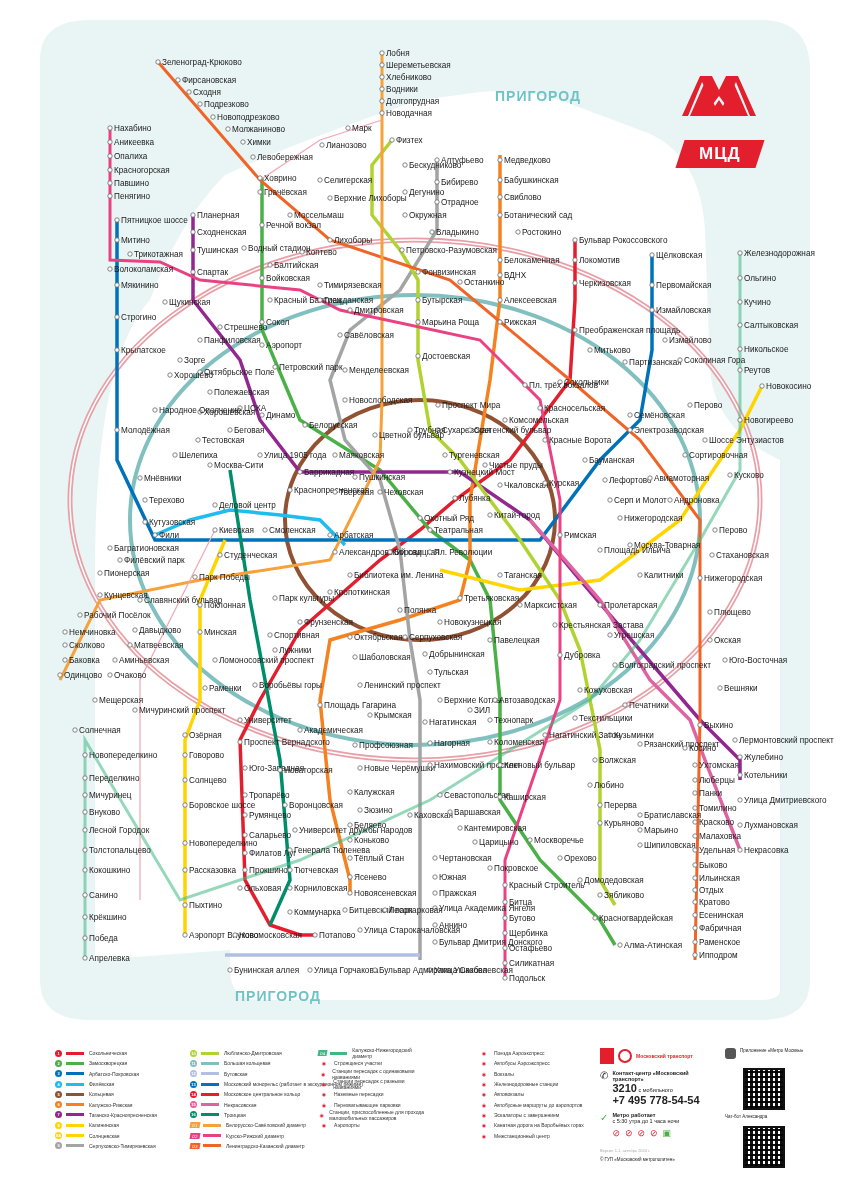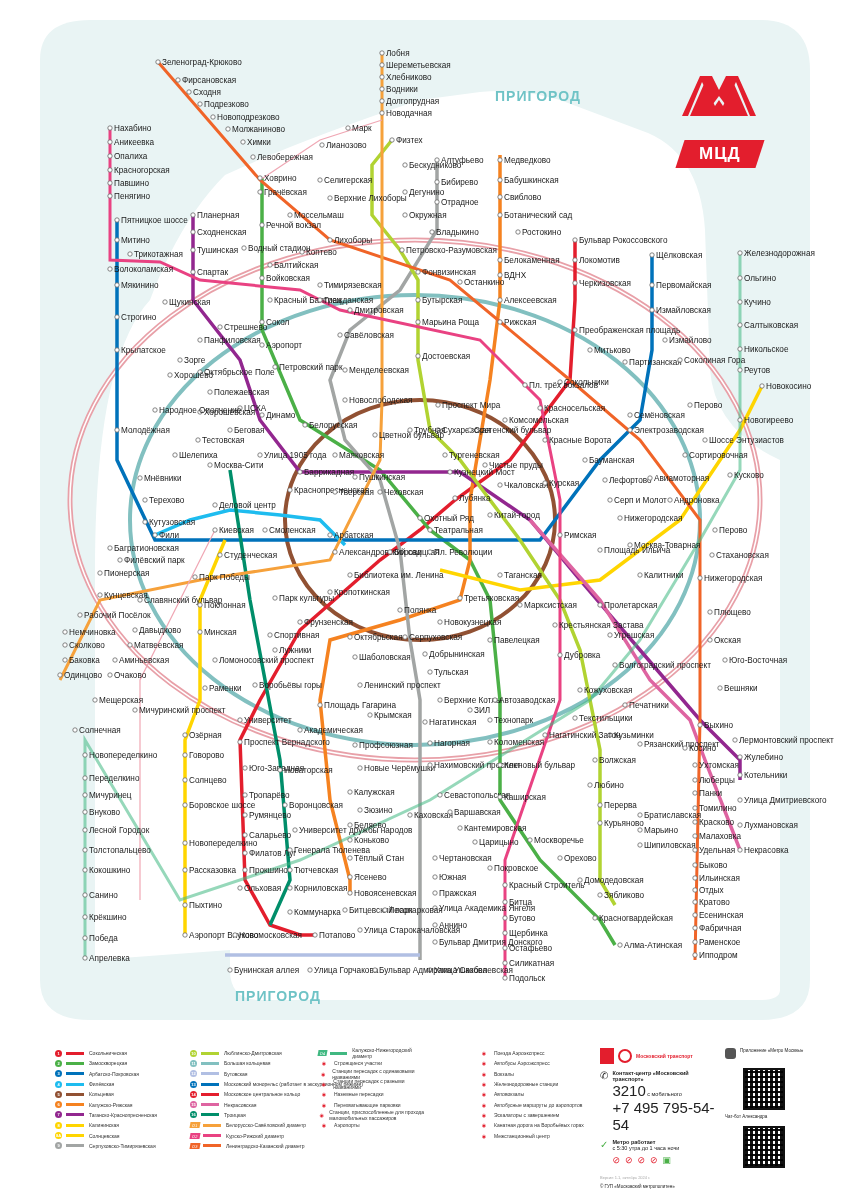--- a/index.html
+++ b/index.html
@@ -11,21 +11,21 @@
   .logo-m{position:absolute;left:680px;top:76px;width:78px;height:42px;}
   .logo-mcd{position:absolute;left:680px;top:140px;width:80px;height:28px;background:#e31e2d;transform:skewX(-18deg);display:flex;align-items:center;justify-content:center;}
   .logo-mcd span{transform:skewX(18deg);color:#fff;font-weight:bold;font-size:17px;letter-spacing:1px;}
   .legend{position:absolute;top:1040px;left:0;width:851px;height:160px;}
   .lg-col{position:absolute;font-size:5px;color:#333;}
   .lg-row{display:flex;align-items:center;height:10.3px;}
   .lg-badge{width:7px;height:7px;border-radius:50%;color:#fff;font-size:4px;display:flex;align-items:center;justify-content:center;font-weight:bold;margin-right:4px;}
   .lg-line{width:18px;height:3px;margin-right:5px;}
   .lg-d{width:10px;height:6px;font-size:4px;color:#fff;display:flex;align-items:center;justify-content:center;margin-right:3px;transform:skewX(-10deg);}
   .info{position:absolute;font-size:5.5px;color:#222;}
-  .phone-big{font-size:15px;font-weight:normal;}
+  .phone-big{font-size:11px;font-weight:bold;}
   .qr{position:absolute;width:38px;height:38px;background:
       repeating-linear-gradient(90deg,#111 0 3px,#fff 3px 5px),
       repeating-linear-gradient(0deg,#111 0 2px,#fff 2px 5px);background-blend-mode:multiply;border:2px solid #111;}
 </style>
 </head>
 <body>
 
 <div class="map">
   <svg width="851" height="1040" viewBox="0 0 851 1040" id="mapsvg">
 
@@ -1664,21 +1664,21 @@
     <div style="display:flex;align-items:center;gap:4px;margin-bottom:6px;">
       <span style="width:14px;height:16px;background:#e31e2d;display:inline-block;"></span>
       <span style="width:14px;height:14px;border:2px solid #e31e2d;border-radius:50%;display:inline-block;box-sizing:border-box;"></span>
       <span style="color:#e31e2d;font-weight:bold;font-size:5px;">Московский транспорт</span>
     </div>
     <div style="display:flex;gap:4px;">
       <span style="font-size:10px;">✆</span>
       <div>
         <div style="font-weight:bold;">Контакт-центр «Московский транспорт»</div>
         <div><span class="phone-big">3210</span> <span>с мобильного</span></div>
-        <div class="phone-big">+7 495 795-54-54</div>
+        <div class="phone-big">+7 495 778-54-54</div>
       </div>
     </div>
     <div style="display:flex;gap:4px;margin-top:6px;">
       <span style="font-size:10px;color:#4bb047;">✓</span>
       <div>
         <div style="font-weight:bold;">Метро работает</div>
         <div>с 5:30 утра до 1 часа ночи</div>
         <div style="display:flex;gap:5px;margin-top:4px;font-size:9px;color:#e31e2d;">
           <span>⊘</span>
           <span>⊘</span>

